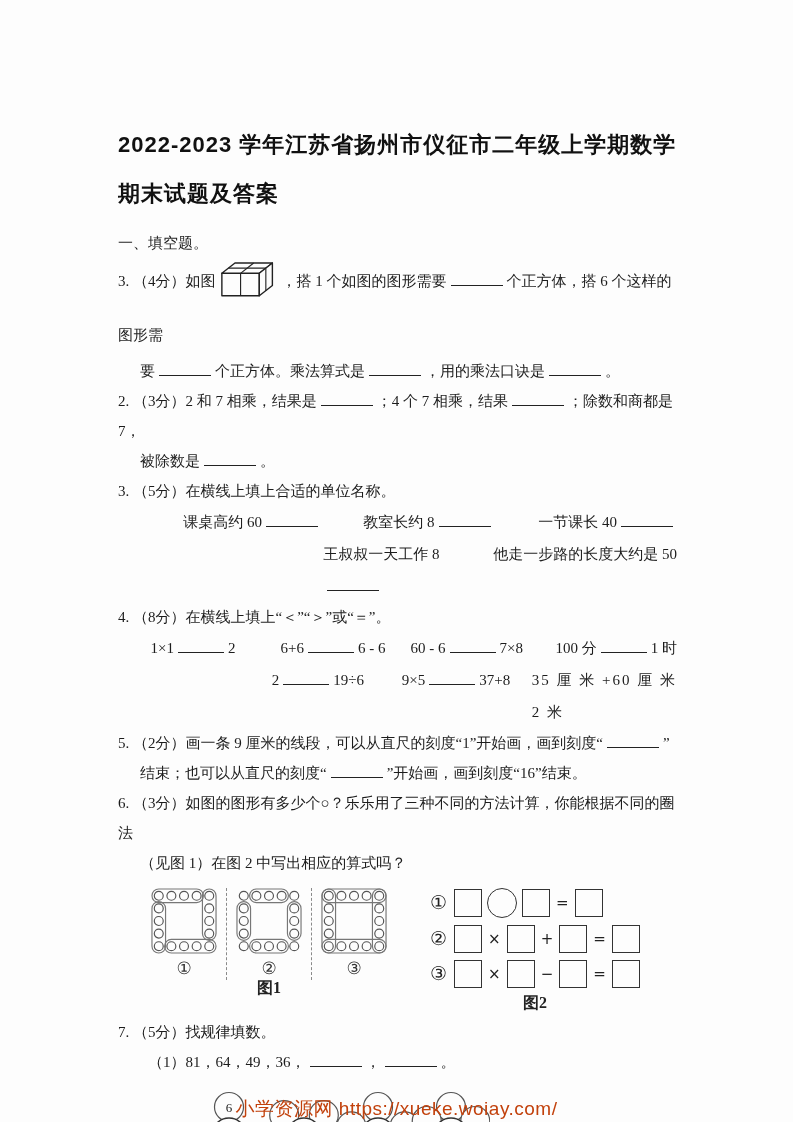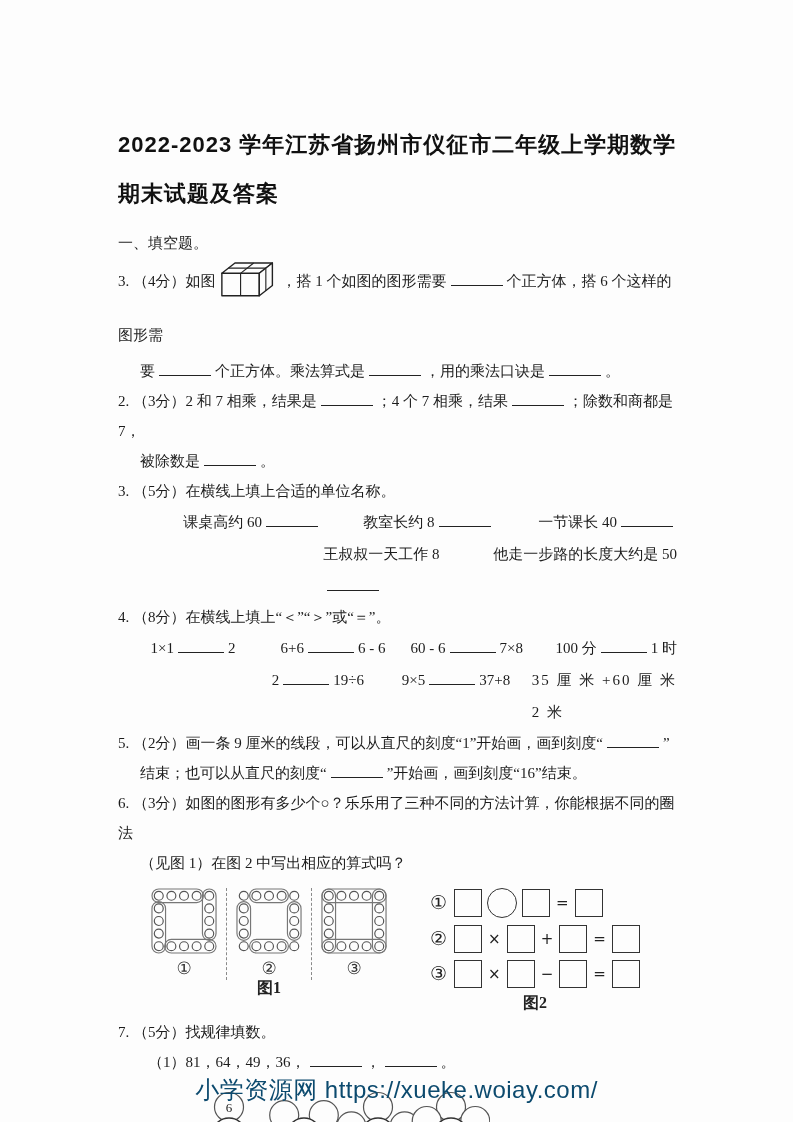--- a/index.html
+++ b/index.html
@@ -35,23 +35,23 @@
   .figcap{text-align:center;font-weight:bold;font-size:16px;line-height:16px;color:#222;}
   .fig2-row{display:flex;align-items:center;gap:5px;margin-bottom:7px;}
   .circnum{font-size:19px;line-height:22px;color:#222;margin-right:2px;}
   .eqbox{width:26px;height:26px;border:1.6px solid #333;display:inline-block;background:#fdfdfd;}
   .eqcircle{width:28px;height:28px;border:1.6px solid #333;border-radius:50%;display:inline-block;background:#fdfdfd;}
   .eqop{font-size:15px;color:#222;padding:0 1px;font-family:"DejaVu Sans",sans-serif;}
   
   .flowerrow{display:flex;align-items:center;margin:14px 0 6px 24px;}
   .flowerlabel{margin-right:8px;}
   .footer{
-    position:absolute;left:0;right:0;bottom:16px;text-align:center;
+    position:absolute;left:0;right:0;bottom:0;text-align:center;
     font-family:"Liberation Sans","DejaVu Sans",sans-serif;
-    font-size:24px;color:#0c4a6e;letter-spacing:0.5px;
+    font-size:19px;color:#c2410c;letter-spacing:0.5px;
   }
 </style>
 </head>
 <body>
 
 <div class="paper">
 
   <h1 class="title">2022-2023 学年江苏省扬州市仪征市二年级上学期数学期末试题及答案</h1>
 
   <div class="line"><span>一、填空题。</span></div>

